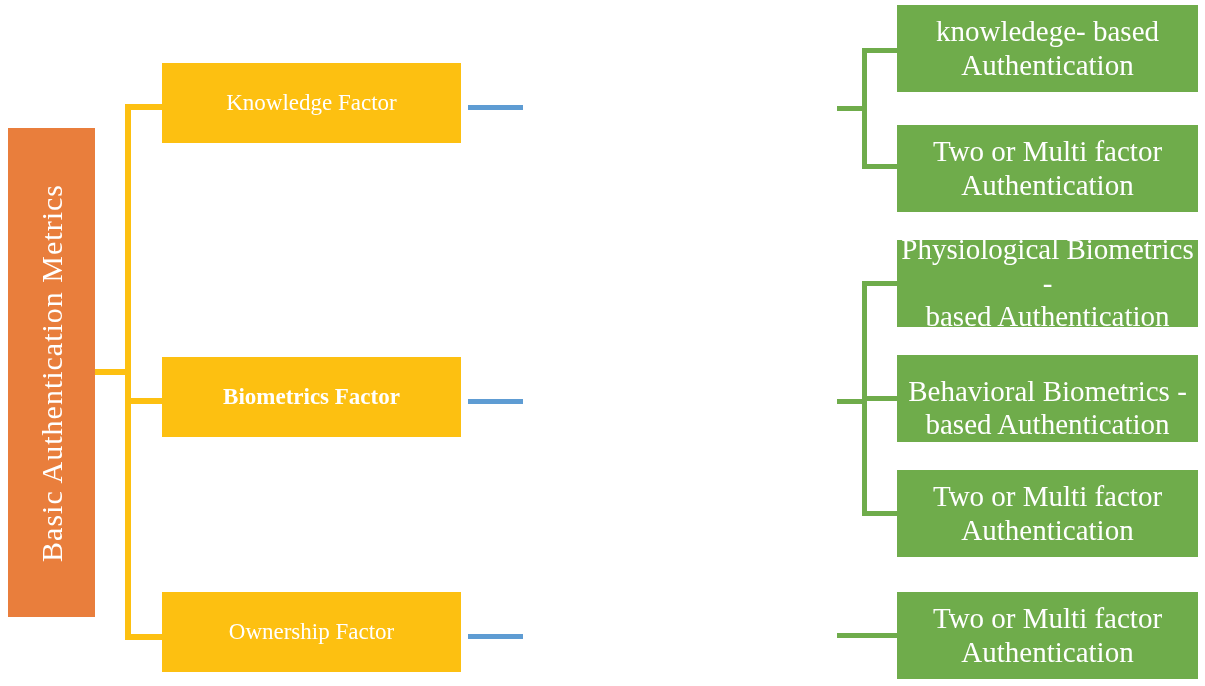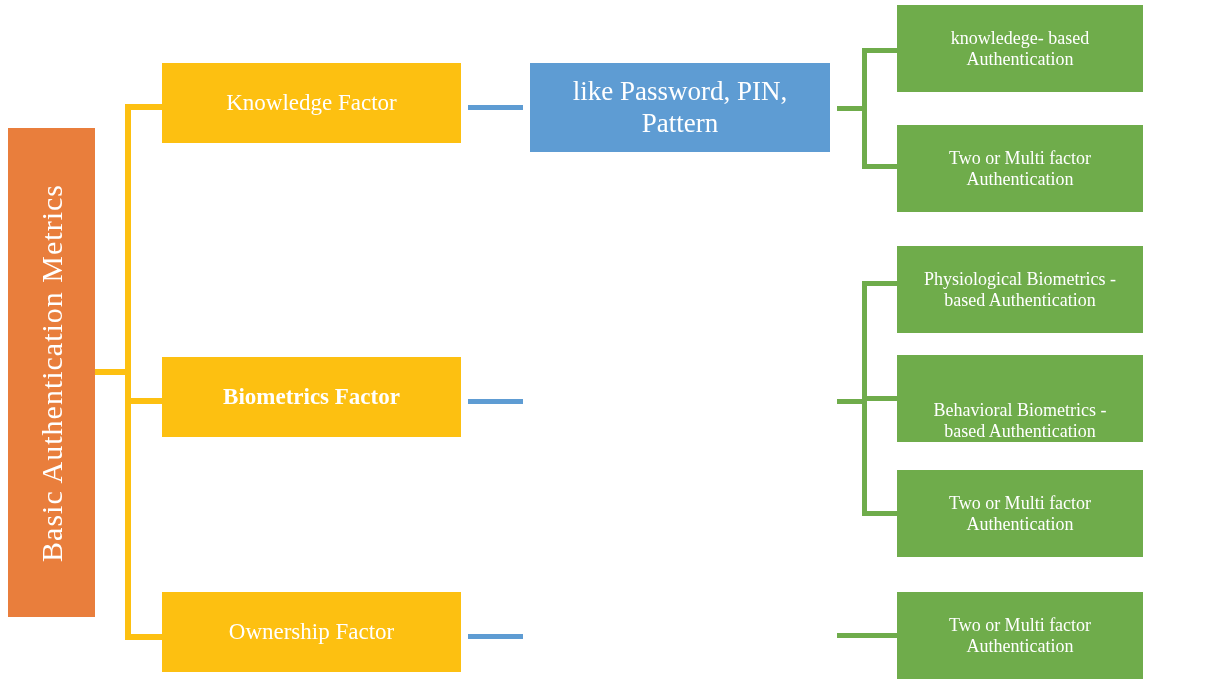--- a/index.html
+++ b/index.html
@@ -43,23 +43,23 @@
     background: var(--factor);
     font-size: 23px;
   }
   .example-node {
     left: 530px; width: 300px; height: 89px;
     background: var(--example);
     font-size: 27px;
     line-height: 1.18;
   }
   .leaf-node {
-    left: 897px; width: 246px; height: 87px;
+    left: 897px; width: 301px; height: 87px;
     background: var(--leaf);
-    font-size: 18px;
+    font-size: 29px;
     line-height: 1.16;
   }
   .line { position: absolute; }
   .line.yellow { background: var(--factor); }
   .line.blue   { background: var(--example); }
   .line.green  { background: var(--leaf); }
 </style>
 </head>
 <body>
 
@@ -82,24 +82,20 @@
     <span>Biometrics Factor</span>
   </div>
   <div class="node factor-node" style="top:592px;">
     <span>Ownership Factor</span>
   </div>
 
   <div class="line blue" style="left:468px; top:105px; width:55px; height:5px;"></div>
   <div class="line blue" style="left:468px; top:399px; width:55px; height:5px;"></div>
   <div class="line blue" style="left:468px; top:634px; width:55px; height:5px;"></div>
 
-  <div class="node example-node" style="top:63px;">
-    <span>like Password, PIN,
-Pattern</span>
-  </div>
 
   <div class="line green" style="left:837px; top:106px; width:25px; height:5px;"></div>
   <div class="line green" style="left:862px; top:48px; width:5px; height:121px;"></div>
   <div class="line green" style="left:867px; top:48px; width:30px; height:5px;"></div>
   <div class="line green" style="left:867px; top:164px; width:30px; height:5px;"></div>
 
   <div class="line green" style="left:837px; top:399px; width:25px; height:5px;"></div>
   <div class="line green" style="left:862px; top:281px; width:5px; height:235px;"></div>
   <div class="line green" style="left:867px; top:281px; width:30px; height:5px;"></div>
   <div class="line green" style="left:867px; top:396px; width:30px; height:5px;"></div>
@@ -108,21 +104,21 @@
   <div class="line green" style="left:837px; top:633px; width:60px; height:5px;"></div>
 
   <div class="node leaf-node" style="top:5px;">
     <span>knowledege- based
 Authentication</span>
   </div>
   <div class="node leaf-node" style="top:125px;">
     <span>Two or Multi factor
 Authentication</span>
   </div>
-  <div class="node leaf-node" style="top:246px;">
+  <div class="node leaf-node" style="top:240px;">
     <span>Physiological Biometrics -
 based Authentication</span>
   </div>
   <div class="node leaf-node" style="top:355px;align-items:flex-end;">
     <span>Behavioral Biometrics -
 based Authentication</span>
   </div>
   <div class="node leaf-node" style="top:470px;">
     <span>Two or Multi factor
 Authentication</span>

